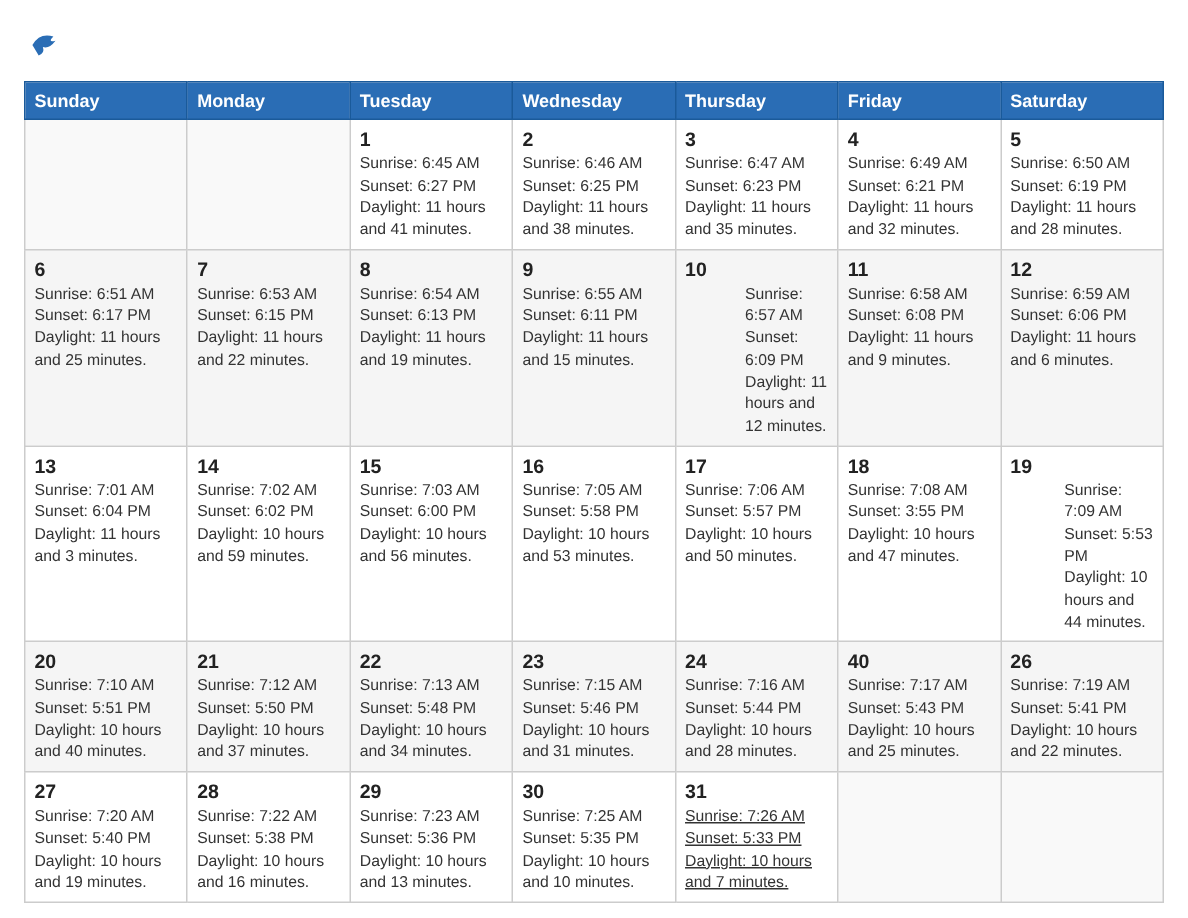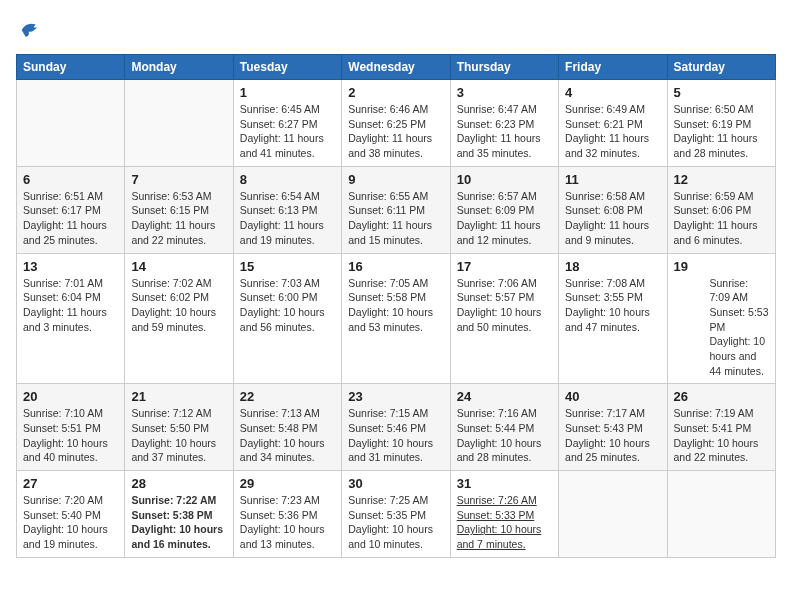--- a/index.html
+++ b/index.html
@@ -175,21 +175,21 @@
 Daylight: 11 hours and 19 minutes.</div>
         </td>
         <td>
           <span class="day-num">9</span>
           <div class="day-info" style="white-space: pre-line;">Sunrise: 6:55 AM
 Sunset: 6:11 PM
 Daylight: 11 hours and 15 minutes.</div>
         </td>
         <td>
           <span class="day-num">10</span>
-          <div class="day-info" style="white-space: pre-line;">Sunrise: 6:57 AM
+          <div class="day-info" style="white-space: pre-line; margin-left: 40px;">Sunrise: 6:57 AM
 Sunset: 6:09 PM
 Daylight: 11 hours and 12 minutes.</div>
         </td>
         <td>
           <span class="day-num">11</span>
           <div class="day-info" style="white-space: pre-line;">Sunrise: 6:58 AM
 Sunset: 6:08 PM
 Daylight: 11 hours and 9 minutes.</div>
         </td>
         <td>
@@ -289,21 +289,21 @@
       </tr>
       <tr>
         <td>
           <span class="day-num">27</span>
           <div class="day-info" style="white-space: pre-line;">Sunrise: 7:20 AM
 Sunset: 5:40 PM
 Daylight: 10 hours and 19 minutes.</div>
         </td>
         <td>
           <span class="day-num">28</span>
-          <div class="day-info" style="white-space: pre-line; font-weight: bold;">Sunrise: 7:22 AM
+          <div class="day-info" style="white-space: pre-line;">Sunrise: 7:22 AM
 Sunset: 5:38 PM
 Daylight: 10 hours and 16 minutes.</div>
         </td>
         <td>
           <span class="day-num">29</span>
           <div class="day-info" style="white-space: pre-line;">Sunrise: 7:23 AM
 Sunset: 5:36 PM
 Daylight: 10 hours and 13 minutes.</div>
         </td>
         <td>

